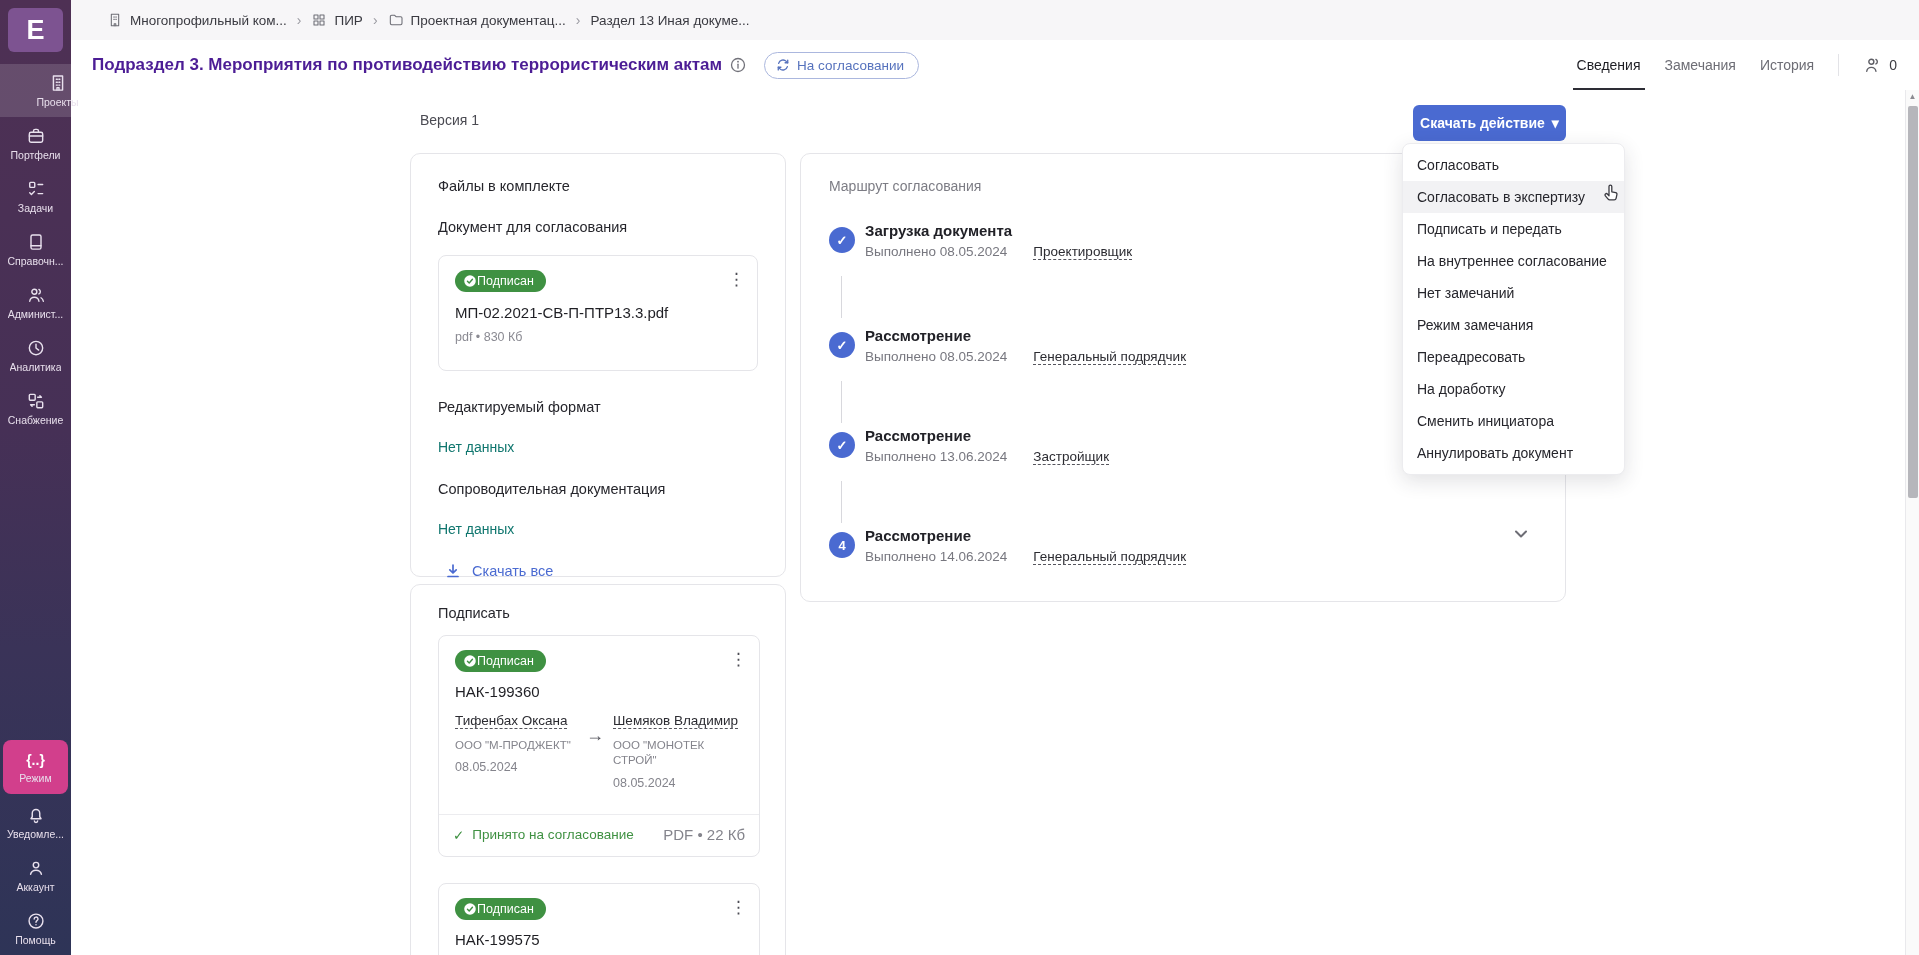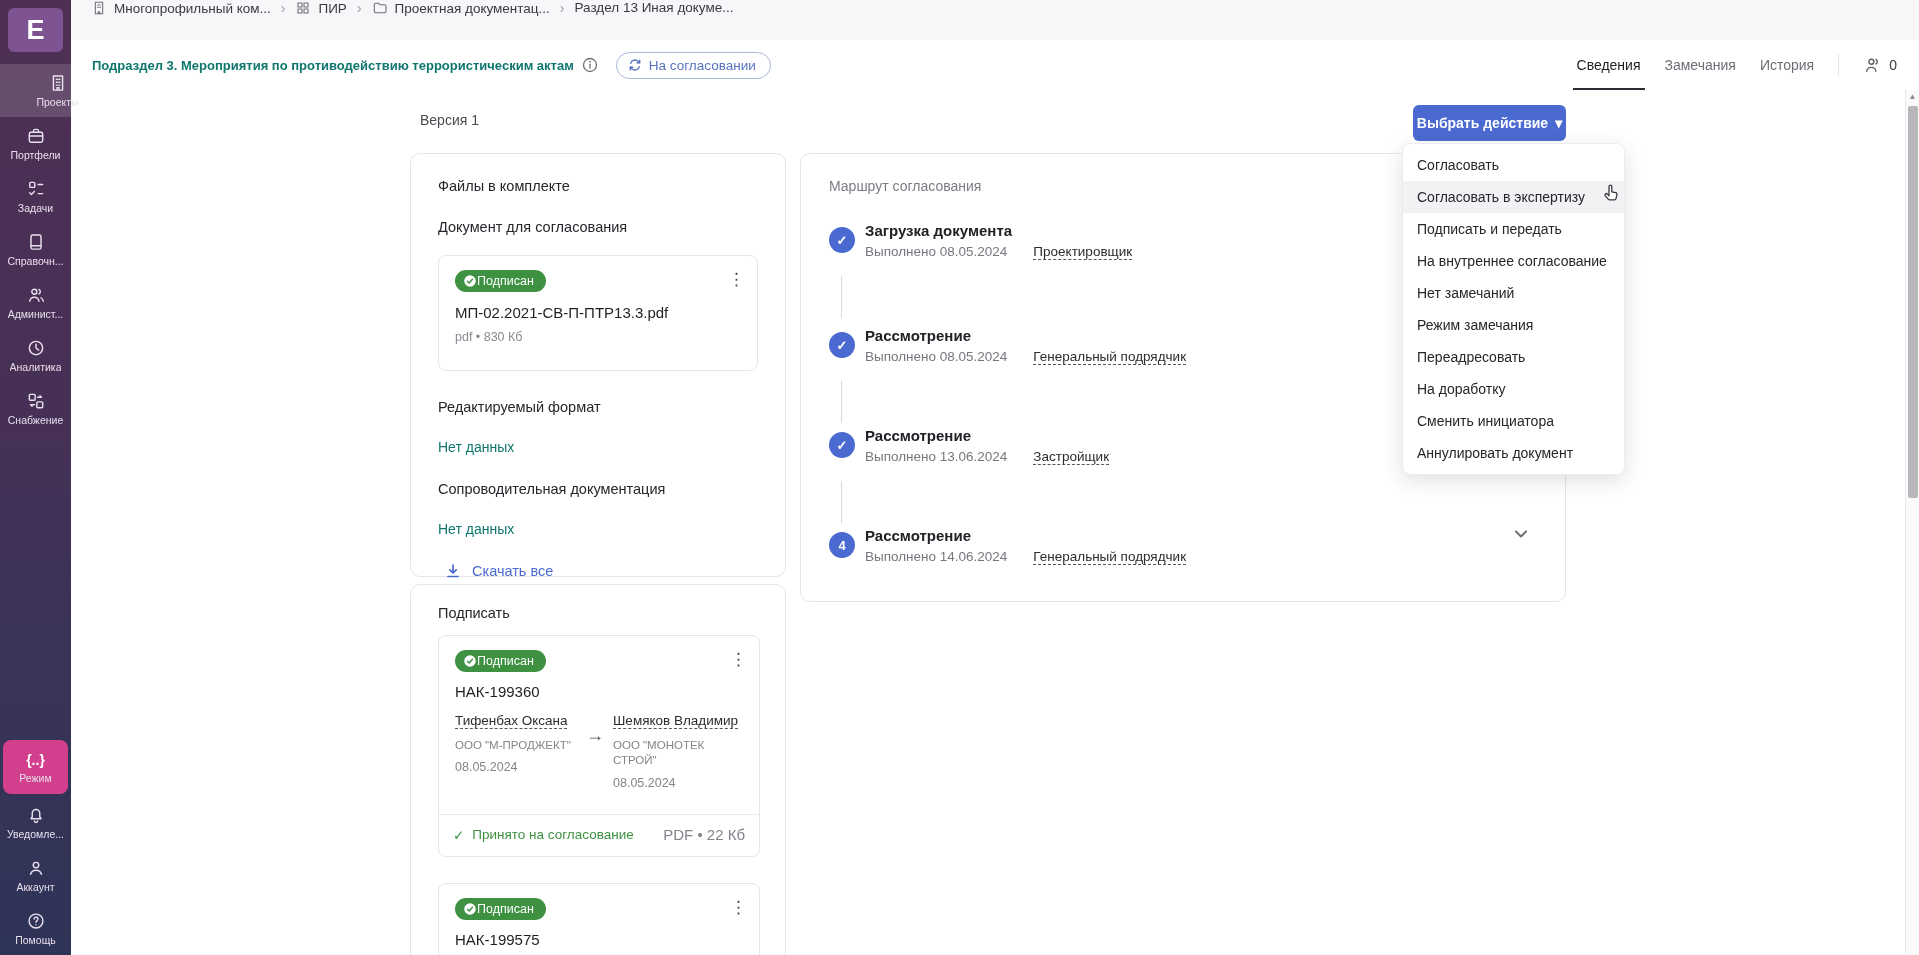--- a/index.html
+++ b/index.html
@@ -21,30 +21,30 @@
     justify-content:center; gap:3px; cursor:pointer; }
   .side-item.active { background:rgba(255,255,255,0.14);padding-left:44px; }
   .side-item.mode { background:#d23f8c; border-radius:8px; margin:0 3px 2px 3px; height:54px; }
   .slabel { font-size:10.5px; color:#e8dfec; max-width:66px; white-space:nowrap; overflow:hidden; }
   .sicon { width:20px; height:20px; stroke:#e9e1ee; stroke-width:1.7; fill:none;
     stroke-linecap:round; stroke-linejoin:round; }
   .braces-glyph { color:#fff; font-weight:bold; font-size:14px; line-height:18px; }
 
   
   #topbar { position:absolute; left:71px; top:0; right:0; height:40px; background:#f7f6f8;
-    display:flex; align-items:flex-start; padding-left:20px; }
+    display:flex; align-items:center; padding-left:36px; }
   .crumb { display:flex; align-items:center; gap:7px; font-size:13.5px; color:#3a3a41; cursor:pointer; }
   .crumb-sep { color:#9a9aa1; font-size:14px; margin:0 10px; }
   .bicon { width:16px; height:16px; stroke:#6e6e76; stroke-width:1.6; fill:none;
     stroke-linecap:round; stroke-linejoin:round; }
 
   
   #headerrow { position:absolute; left:71px; top:40px; right:0; height:50px; background:#fff; }
   #title-wrap { position:absolute; left:21px; top:0; height:100%; display:flex; align-items:center; }
-  #page-title { font-size:13px; font-weight:bold; color:#0f766e; }
+  #page-title { font-size:17px; font-weight:bold; color:#4c1d95; }
   .info-icon { width:16px; height:16px; margin-left:8px; }
   #status-pill { margin-left:18px; display:flex; align-items:center; gap:7px;
     border:1px solid #abb7de; border-radius:20px; padding:5px 14px 5px 11px;
     color:#5672bd; font-size:13.5px; white-space:nowrap; }
   #tabs { position:absolute; right:22px; top:0; height:100%; display:flex; align-items:center; gap:24px; }
   .tab { position:relative; height:100%; display:flex; align-items:center; font-size:14px;
     color:#6d6d75; cursor:pointer; }
   .tab.active { color:#1e1e24; }
   .tab.active::after { content:""; position:absolute; left:-4px; right:-4px; bottom:0;
     height:2px; background:#2d2d35; }
@@ -435,21 +435,21 @@
           </div>
         </div>
       </div>
 
       <svg class="route-chevron" viewBox="0 0 16 16">
         <path d="M3 5.5l5 5 5-5"></path>
       </svg>
     </div>
 
     <button id="action-button">
-      <span>Выбрать действие</span>
+      <span>Скачать действие</span>
       <span>▾</span>
     </button>
 
     <div id="action-menu">
       <div class="menu-item">Согласовать</div>
       <div class="menu-item highlight">Согласовать в экспертизу</div>
       <div class="menu-item">Подписать и передать</div>
       <div class="menu-item">На внутреннее согласование</div>
       <div class="menu-item">Нет замечаний</div>
       <div class="menu-item">Режим замечания</div>

